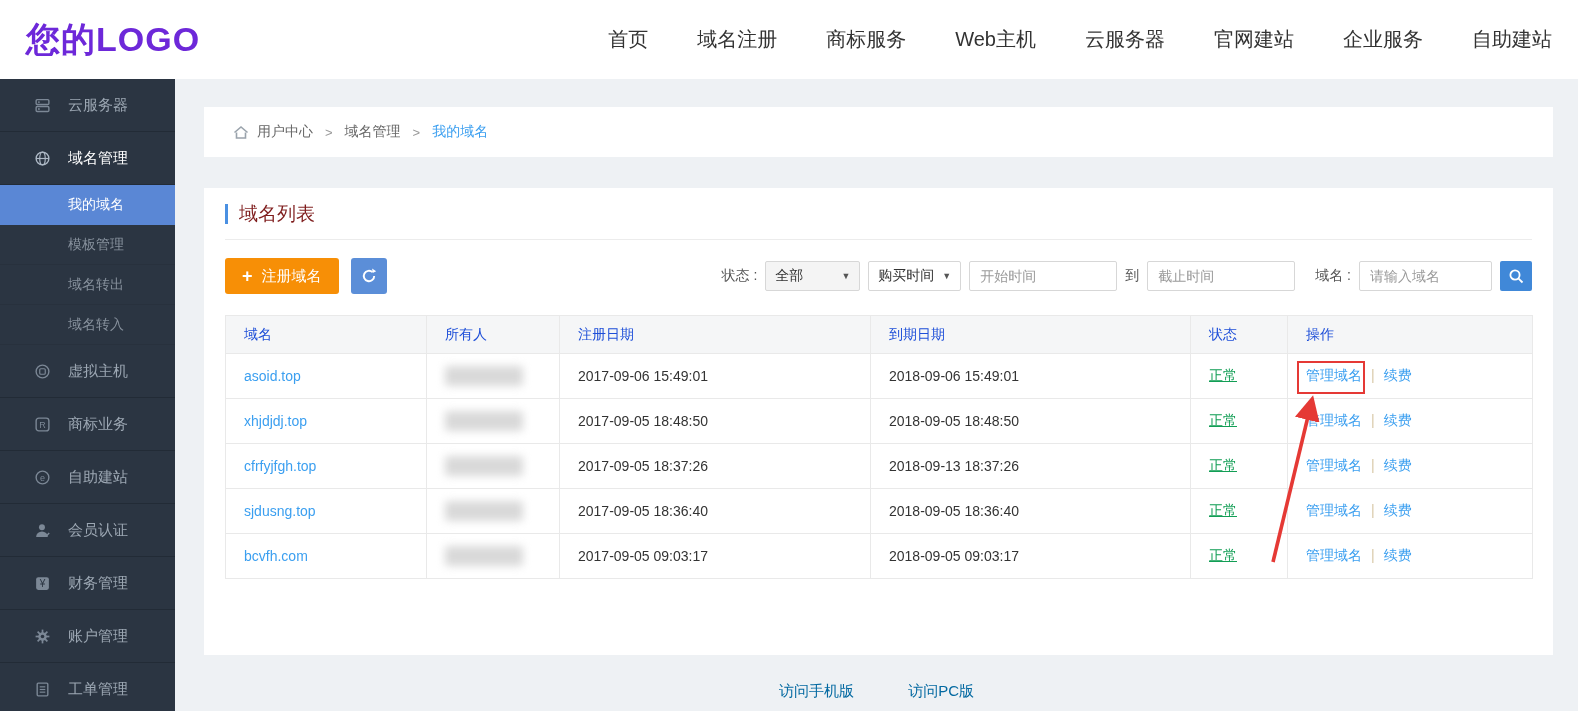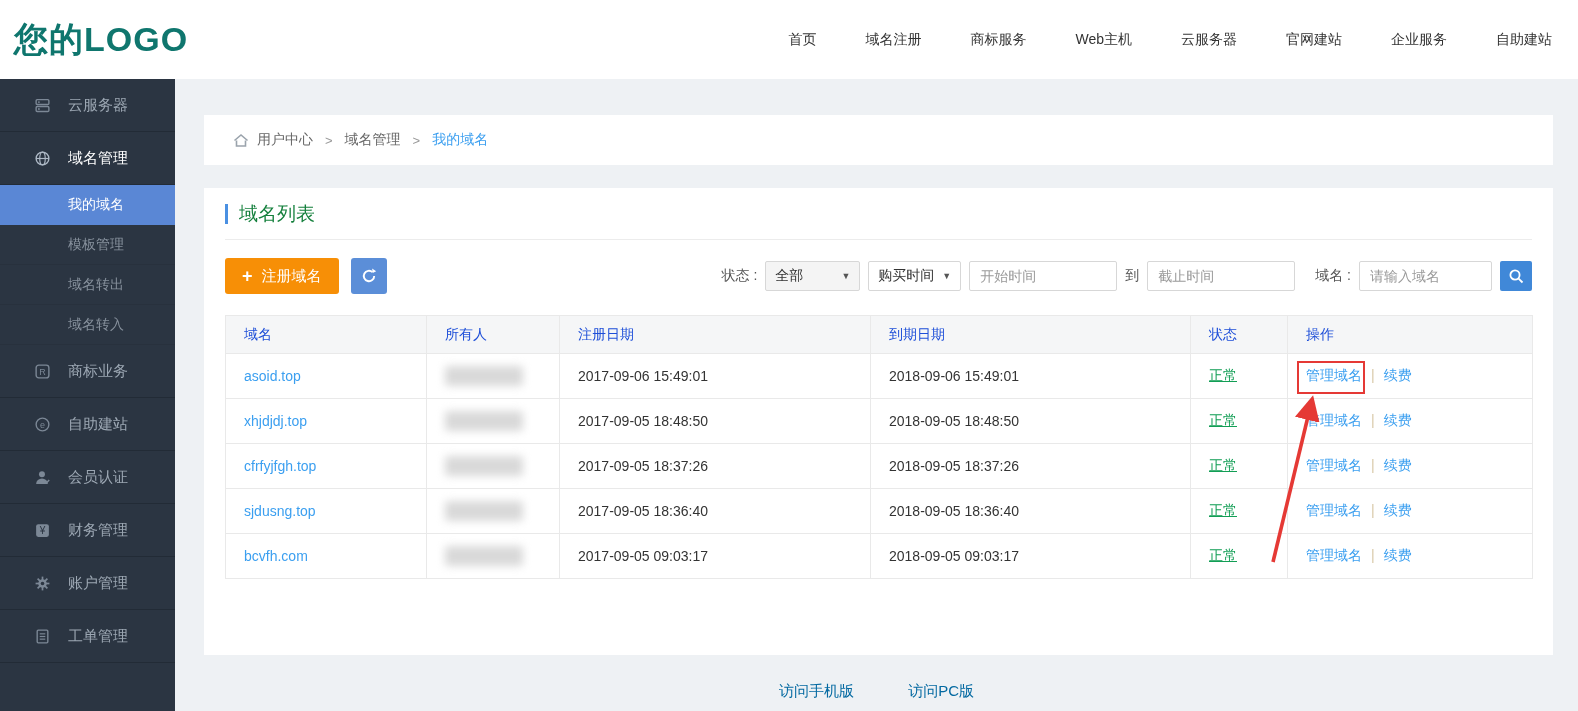--- a/index.html
+++ b/index.html
@@ -8,25 +8,25 @@
     font-family:"Liberation Sans","DejaVu Sans",sans-serif;
     position:relative; overflow:hidden; background:#eef1f4; color:#333;
   }
 
   
   .topbar {
     position:absolute; top:0; left:0; width:1578px; height:79px;
     background:#fff; display:flex; align-items:center; z-index:3;
   }
   .logo {
-    margin-left:14px; font-size:34px; font-weight:900; color:#0f766e;
+    margin-left:26px; font-size:34px; font-weight:900; color:#6d28d9;
     letter-spacing:1px; flex:0 0 auto;
   }
   .topnav { margin-left:auto; margin-right:26px; display:flex; gap:49px; }
-  .topnav span { font-size:14px; color:#333; cursor:pointer; white-space:nowrap; }
+  .topnav span { font-size:20px; color:#333; cursor:pointer; white-space:nowrap; }
 
   
   .sidebar {
     position:absolute; top:79px; left:0; bottom:0; width:175px;
     background:#2b3542; z-index:2;
   }
   .side-item {
     height:53px; display:flex; align-items:center; padding-left:34px;
     color:#9ca7b3; font-size:15px; border-bottom:1px solid #222b36; cursor:pointer;
   }
@@ -36,38 +36,38 @@
   .sub-item {
     height:40px; display:flex; align-items:center; padding-left:68px;
     color:#87919d; font-size:14px; border-bottom:1px solid #28313d; cursor:pointer;
   }
   .sub-item.selected { background:#5a87d5; color:#fff; border-bottom-color:#5a87d5; }
 
   
   .main { position:absolute; top:79px; left:175px; right:0; bottom:0; background:#eef1f4; }
 
   .breadcrumb-card {
-    position:absolute; left:29px; top:36px; width:1349px; height:50px;
+    position:absolute; left:29px; top:28px; width:1349px; height:50px;
     background:#fff; display:flex; align-items:center; padding-left:29px;
     font-size:14px; color:#666;
   }
   .breadcrumb-card .home { color:#9aa3ac; margin-right:8px; display:inline-flex; }
   .crumb-sep { margin:0 12px; color:#999; font-size:13px; }
   .crumb-last { color:#3b9ff0; }
 
   .card {
     position:absolute; left:29px; top:109px; width:1349px; height:467px;
     background:#fff; padding:0 21px;
   }
 
   .title-row {
     height:52px; display:flex; align-items:center; border-bottom:1px solid #ececec;
   }
   .title-bar { width:3px; height:20px; background:#4a90e2; margin-right:11px; }
-  .page-title { font-size:19px; color:#15803d; }
+  .page-title { font-size:19px; color:#7f1d1d; }
 
   .toolbar { margin-top:18px; height:36px; display:flex; align-items:center; }
   .btn-register {
     height:36px; background:#f78f06; color:#fff; border:none; border-radius:3px;
     padding:0 17px; font-size:15px; display:inline-flex; align-items:center; gap:9px;
     cursor:pointer; font-family:inherit;
   }
   .btn-register .plus { font-size:18px; font-weight:700; line-height:1; }
   .btn-refresh {
     width:36px; height:36px; margin-left:12px; background:#5b8ed8; border:none;
@@ -179,20 +179,29 @@
     <span>我的域名</span>
   </div>
   <div class="sub-item">
     <span>模板管理</span>
   </div>
   <div class="sub-item">
     <span>域名转出</span>
   </div>
   <div class="sub-item">
     <span>域名转入</span>
+  </div>
+  <div class="side-item">
+    <span class="ico">
+      <svg width="17" height="17" viewBox="0 0 16 16">
+          <circle cx="8" cy="8" r="6" fill="none" stroke="currentColor" stroke-width="1.3"></circle>
+          <rect x="5.4" y="5.4" width="5.2" height="5.2" rx="1" fill="none" stroke="currentColor" stroke-width="1.1"></rect>
+        </svg>
+    </span>
+    <span>虚拟主机</span>
   </div>
   <div class="side-item">
     <span class="ico">
       <svg width="17" height="17" viewBox="0 0 16 16">
           <rect x="2" y="2" width="12" height="12" rx="2.5" fill="none" stroke="currentColor" stroke-width="1.3"></rect>
           <text x="8" y="11.3" font-size="8.5" text-anchor="middle" fill="currentColor" font-family="inherit">R</text>
         </svg>
     </span>
     <span>商标业务</span>
   </div>
@@ -358,21 +367,21 @@
           <td>
             <a class="op-link">管理域名</a><span class="op-sep">|</span><a class="op-link">续费</a>
           </td>
         </tr>
         <tr>
           <td><a class="domain-link">cfrfyjfgh.top</a></td>
           <td>
               <div class="owner-blur"></div>
             </td>
           <td><span>2017-09-05 18:37:26</span></td>
-          <td><span>2018-09-05 18:37:26</span></td>
+          <td><span>2018-09-13 18:37:26</span></td>
           <td><span class="status-ok">正常</span></td>
           <td>
             <a class="op-link">管理域名</a><span class="op-sep">|</span><a class="op-link">续费</a>
           </td>
         </tr>
         <tr>
           <td><a class="domain-link">sjdusng.top</a></td>
           <td>
               <div class="owner-blur"></div>
             </td>

